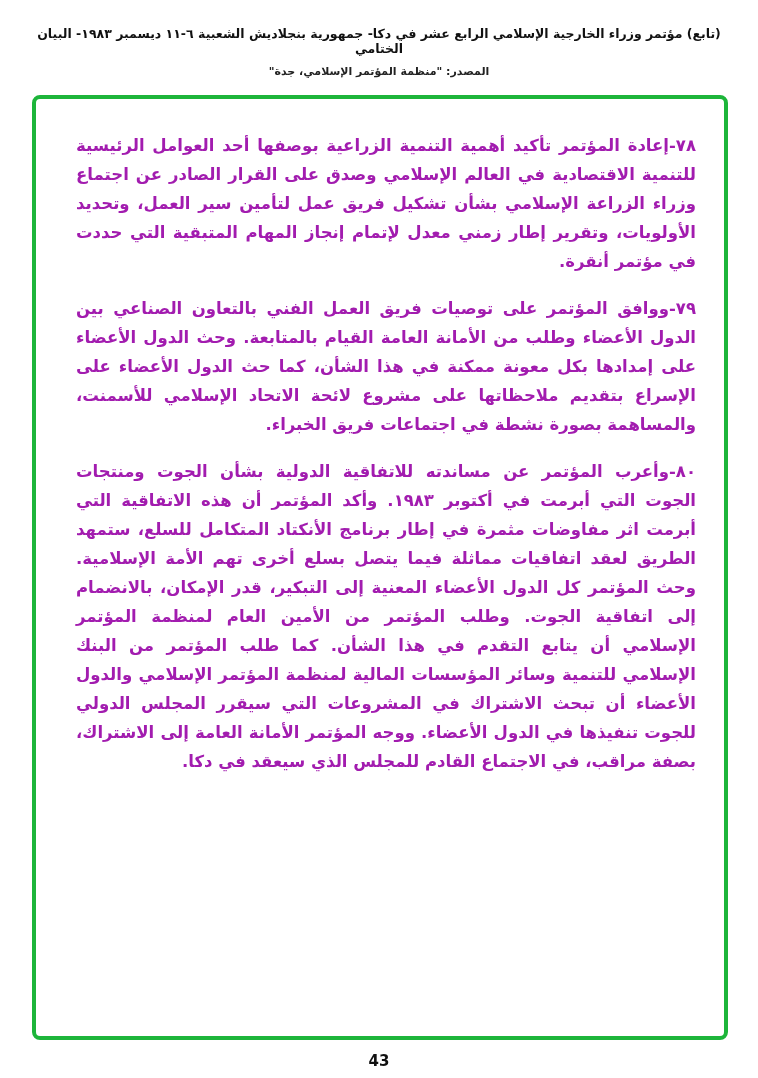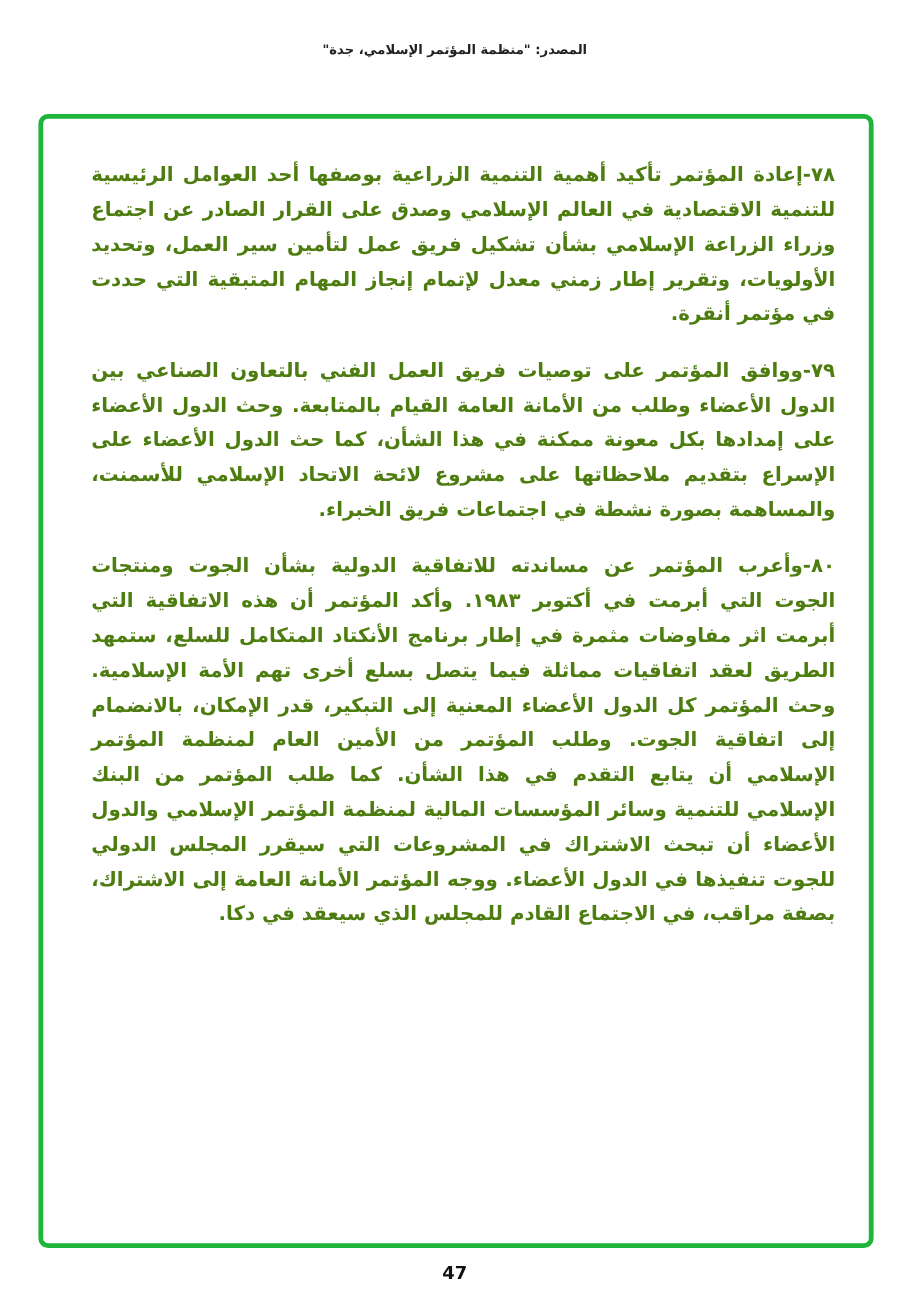--- a/index.html
+++ b/index.html
@@ -40,21 +40,21 @@
     padding: 32px 28px 18px 40px;
     background: #ffffff;
     overflow: hidden;
   }
   .para {
     font-size: 16.5px;
     font-weight: 700;
     line-height: 29px;
     text-align: justify;
     margin: 0 0 18px 0;
-    color: #4d7c0f;
+    color: #a21caf;
   }
   .para.indented {
     padding-right: 14px;
   }
   .para.item-gap {
     margin-top: 17px;
   }
   .page-number {
     position: absolute;
     bottom: 8px;
@@ -62,22 +62,23 @@
     right: 0;
     text-align: center;
     font-size: 15px;
     font-weight: 700;
   }
 </style>
 </head>
 <body>
 
 <div class="doc-header">
+  <div class="line1">(تابع)  مؤتمر وزراء الخارجية الإسلامي الرابع عشر في دكا- جمهورية بنجلاديش الشعبية ٦-١١ ديسمبر ١٩٨٣- البيان الختامي</div>
   <div class="line2">المصدر: "منظمة المؤتمر الإسلامي، جدة"</div>
 </div>
 
 <div class="content-box">
   <p class="para">٧٨-إعادة المؤتمر تأكيد أهمية التنمية الزراعية بوصفها أحد العوامل الرئيسية للتنمية الاقتصادية في العالم الإسلامي وصدق على القرار الصادر عن اجتماع وزراء الزراعة الإسلامي بشأن تشكيل فريق عمل لتأمين سير العمل، وتحديد الأولويات، وتقرير إطار زمني معدل لإتمام إنجاز المهام المتبقية التي حددت في مؤتمر أنقرة.</p>
   <p class="para item-gap">٧٩-ووافق المؤتمر على توصيات فريق العمل الفني بالتعاون الصناعي بين الدول الأعضاء وطلب من الأمانة العامة القيام بالمتابعة. وحث الدول الأعضاء على إمدادها بكل معونة ممكنة في هذا الشأن، كما حث الدول الأعضاء على الإسراع بتقديم ملاحظاتها على مشروع لائحة الاتحاد الإسلامي للأسمنت، والمساهمة بصورة نشطة في اجتماعات فريق الخبراء.</p>
   <p class="para item-gap">٨٠-وأعرب المؤتمر عن مساندته للاتفاقية الدولية بشأن الجوت ومنتجات الجوت التي أبرمت في أكتوبر ١٩٨٣. وأكد المؤتمر أن هذه الاتفاقية التي أبرمت اثر مفاوضات مثمرة في إطار برنامج الأنكتاد المتكامل للسلع، ستمهد الطريق لعقد اتفاقيات مماثلة فيما يتصل بسلع أخرى تهم الأمة الإسلامية. وحث المؤتمر كل الدول الأعضاء المعنية إلى التبكير، قدر الإمكان، بالانضمام إلى اتفاقية الجوت. وطلب المؤتمر من الأمين العام لمنظمة المؤتمر الإسلامي أن يتابع التقدم في هذا الشأن. كما طلب المؤتمر من البنك الإسلامي للتنمية وسائر المؤسسات المالية لمنظمة المؤتمر الإسلامي والدول الأعضاء أن تبحث الاشتراك في المشروعات التي سيقرر المجلس الدولي للجوت تنفيذها في الدول الأعضاء. ووجه المؤتمر الأمانة العامة إلى الاشتراك، بصفة مراقب، في الاجتماع القادم للمجلس الذي سيعقد في دكا.</p>
 </div>
 
-<div class="page-number">47</div>
+<div class="page-number">43</div>
 
 </body></html>

